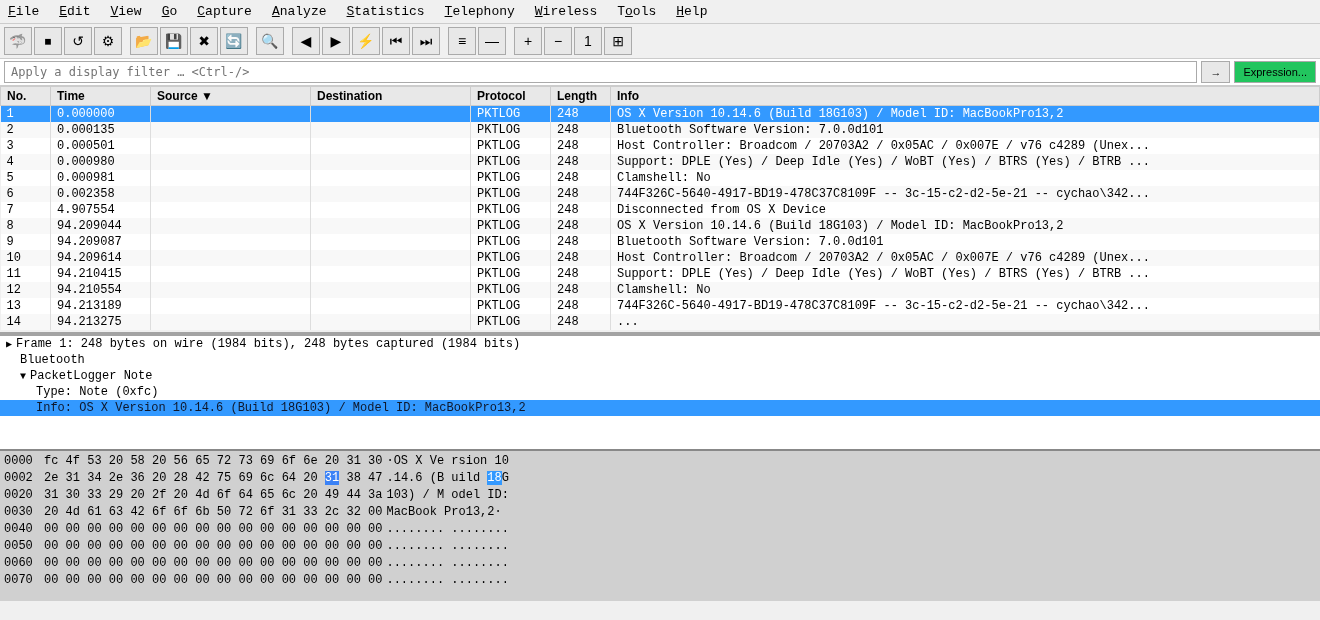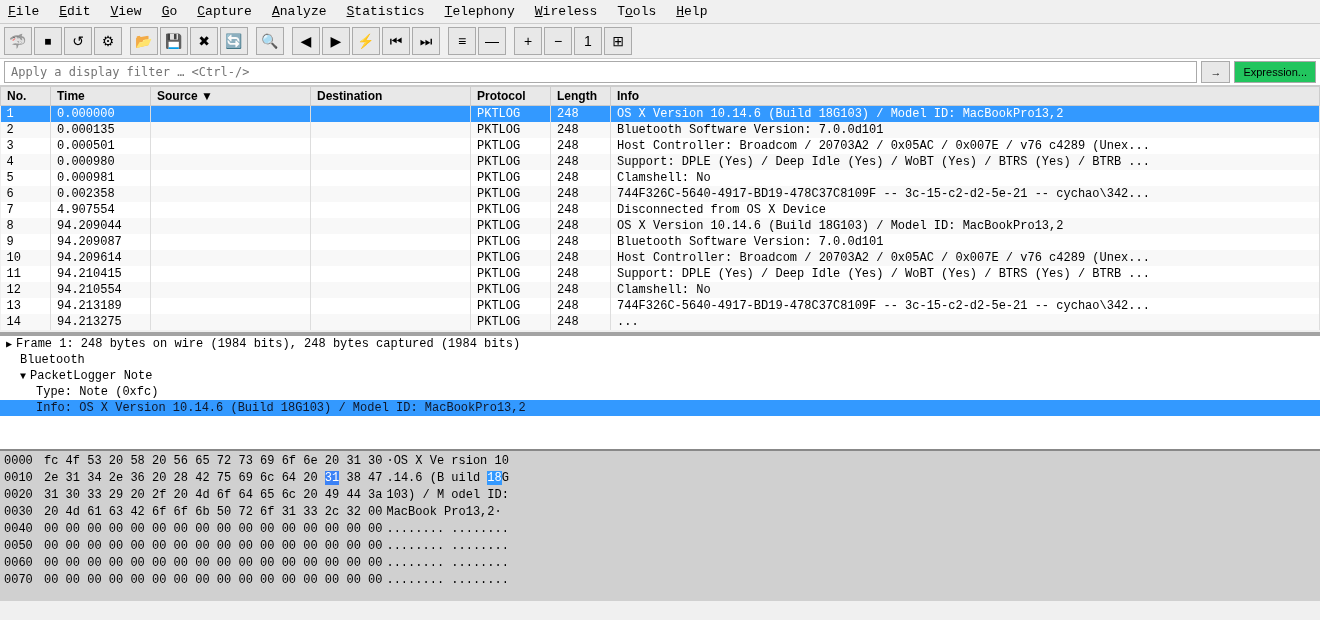--- a/index.html
+++ b/index.html
@@ -267,21 +267,21 @@
 </div>
 
 <div id="hex-dump">
   <div class="hex-left" id="hex-content">
   <div class="hex-line">
         <span class="hex-offset">0000</span>
         <span class="hex-bytes">fc 4f 53 20 58 20 56 65  72 73 69 6f 6e 20 31 30</span>
         <span class="hex-ascii">·OS X Ve rsion 10</span>
       </div>
       <div class="hex-line">
-        <span class="hex-offset">0010</span>
+        <span class="hex-offset">0002</span>
         <span class="hex-bytes">2e 31 34 2e 36 20 28 42  75 69 6c 64 20 <span style="background:#3b82f6;color:white;text-align:right;">31</span> 38 47</span>
         <span class="hex-ascii">.14.6 (B uild <span style="background:#3399ff;color:white;">1</span><span style="background:#3399ff;color:white;">8</span>G</span>
       </div>
       <div class="hex-line">
         <span class="hex-offset">0020</span>
         <span class="hex-bytes">31 30 33 29 20 2f 20 4d  6f 64 65 6c 20 49 44 3a</span>
         <span class="hex-ascii">103) / M odel ID:</span>
       </div>
       <div class="hex-line">
         <span class="hex-offset">0030</span>

